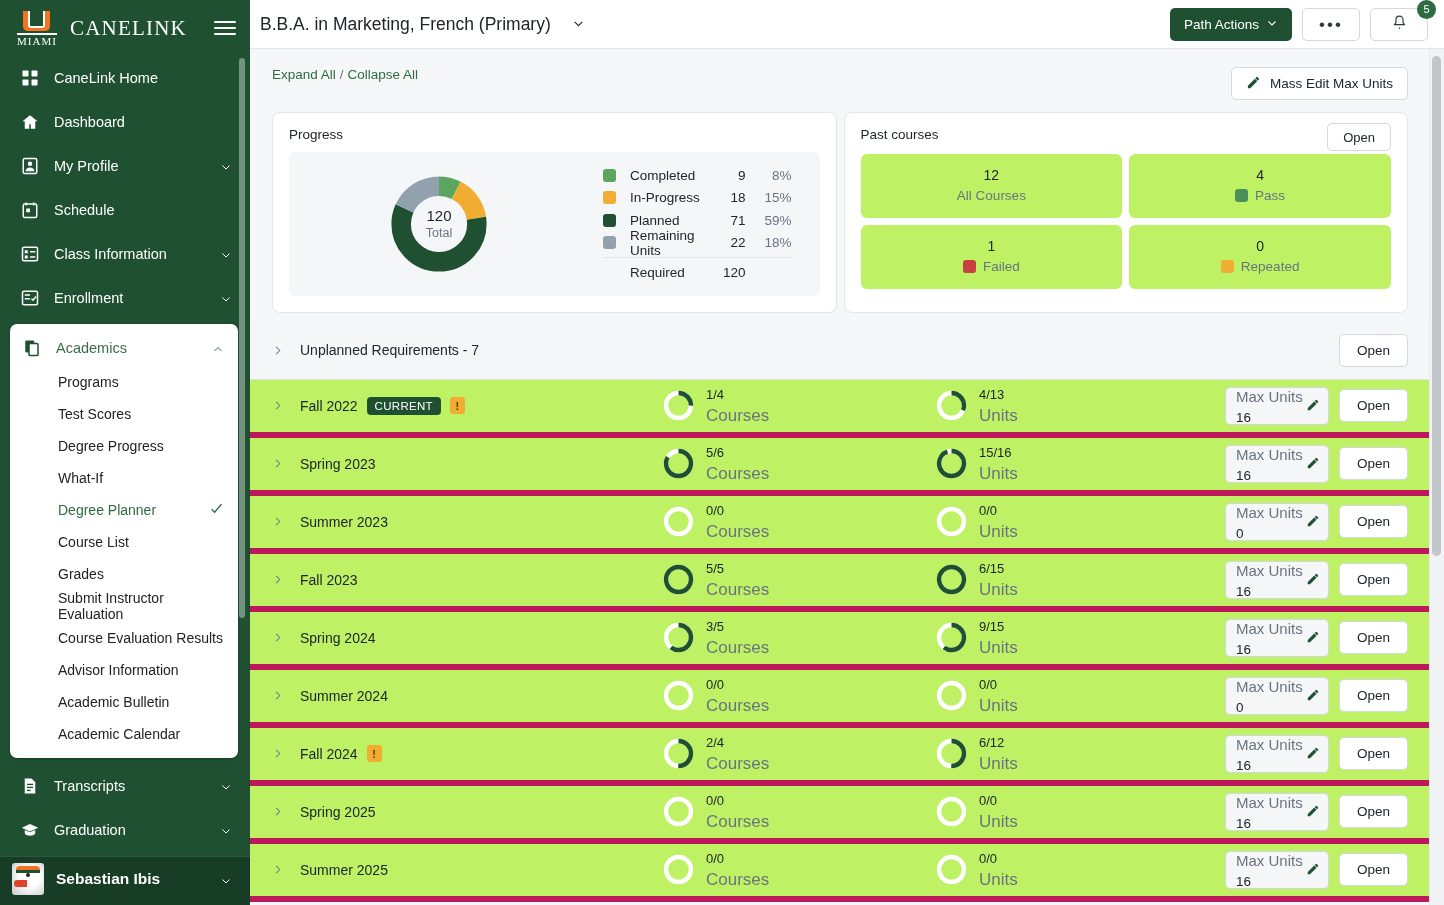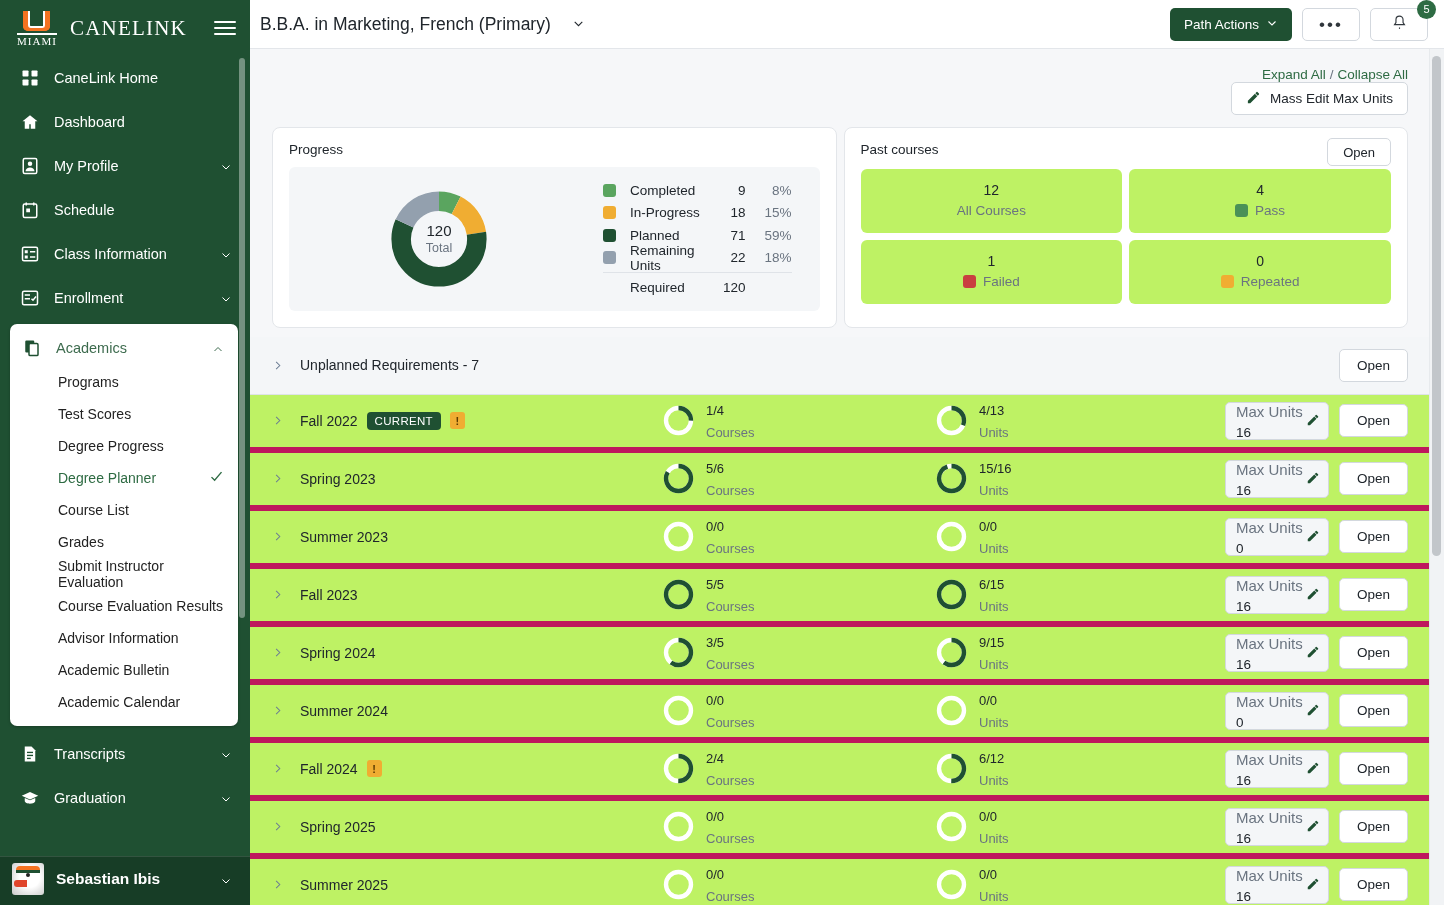--- a/index.html
+++ b/index.html
@@ -130,21 +130,21 @@
   .bell svg { width:17px; height:17px; stroke:#30363c; fill:none; stroke-width:1.6; }
   .badge {
     position:absolute; top:-9px; right:-9px; min-width:19px; height:19px;
     background:#2e6b43; color:#fff; border-radius:50%; font-size:11px;
     display:flex; align-items:center; justify-content:center; padding: 0 4px;
   }
 
   .content { position:absolute; top:49px; left:0; right:14px; bottom:0; overflow:hidden; padding: 0 0 0 0; }
 
   .toolbar {
-    display:flex; align-items:flex-end; padding: 18px 22px 12px 22px; flex-direction: column;
+    display:flex; align-items:flex-start; padding: 18px 22px 12px 22px;
   }
   .expand-links { font-size:13.5px; color:#2e6b43; }
   .expand-links a { color:#2e6b43; text-decoration:none; cursor:pointer; }
   .expand-links .sep { color:#6a7480; margin: 0 4px; }
   .btn-outline {
     margin-left:auto; background:#fff; border:1px solid #d3d8de; border-radius:5px;
     height:33px; padding: 0 14px; font-size:13.5px; color:#20262c; cursor:pointer;
     display:flex; align-items:center; gap:9px; font-family:inherit;
   }
   .pencil svg { width:15px; height:15px; fill:#1f5032; }
@@ -210,21 +210,21 @@
   .warn {
     background:#f0ad32; color:#5c3b00; width:15px; height:17px; border-radius:3px;
     font-size:11px; font-weight:bold; display:flex; align-items:center; justify-content:center;
   }
   .metric { display:flex; align-items:center; gap:11px; position:absolute; }
   .m-courses { left: 390px; }
   .m-units { left: 663px; }
   .ring { width:33px; height:33px; flex:0 0 33px; }
   .metric-text { line-height:1.35; }
   .metric-val { font-size:13px; color:#20262c; }
-  .metric-lbl { font-size:13px; color:#6a7480; }
+  .metric-lbl { font-size:17px; color:#6a7480; }
   .row-right { margin-left:auto; display:flex; align-items:center; gap:10px; }
   .maxunits {
     border:1px solid #d3d8de; border-radius:5px; background:#f4f6f8;
     height:38px; width:104px; padding: 3px 8px 0 10px;
     display:flex; align-items:center; cursor:pointer;
   }
   .mu-text { flex:1; line-height:1.25; }
   .mu-lbl { font-size:15px; color:#6a7480; }
   .mu-val { font-size:13.5px; color:#20262c; }
   .mu-pencil svg { width:14px; height:14px; fill:#1f5032; }
@@ -356,20 +356,23 @@
               </svg></span>
         </div>
         <div class="sub-item">
             <span>Programs</span>
           </div>
         <div class="sub-item">
             <span>Test Scores</span>
           </div>
         <div class="sub-item">
             <span>Degree Progress</span>
+          </div>
+        <div class="sub-item">
+            <span>What-If</span>
           </div>
         <div class="sub-item active">
           <span>Degree Planner</span>
           <span class="sub-check"><svg viewBox="0 0 24 24">
                 <polyline points="4,13 9,18 20,5"></polyline>
               </svg></span>
         </div>
         <div class="sub-item">
             <span>Course List</span>
           </div>

